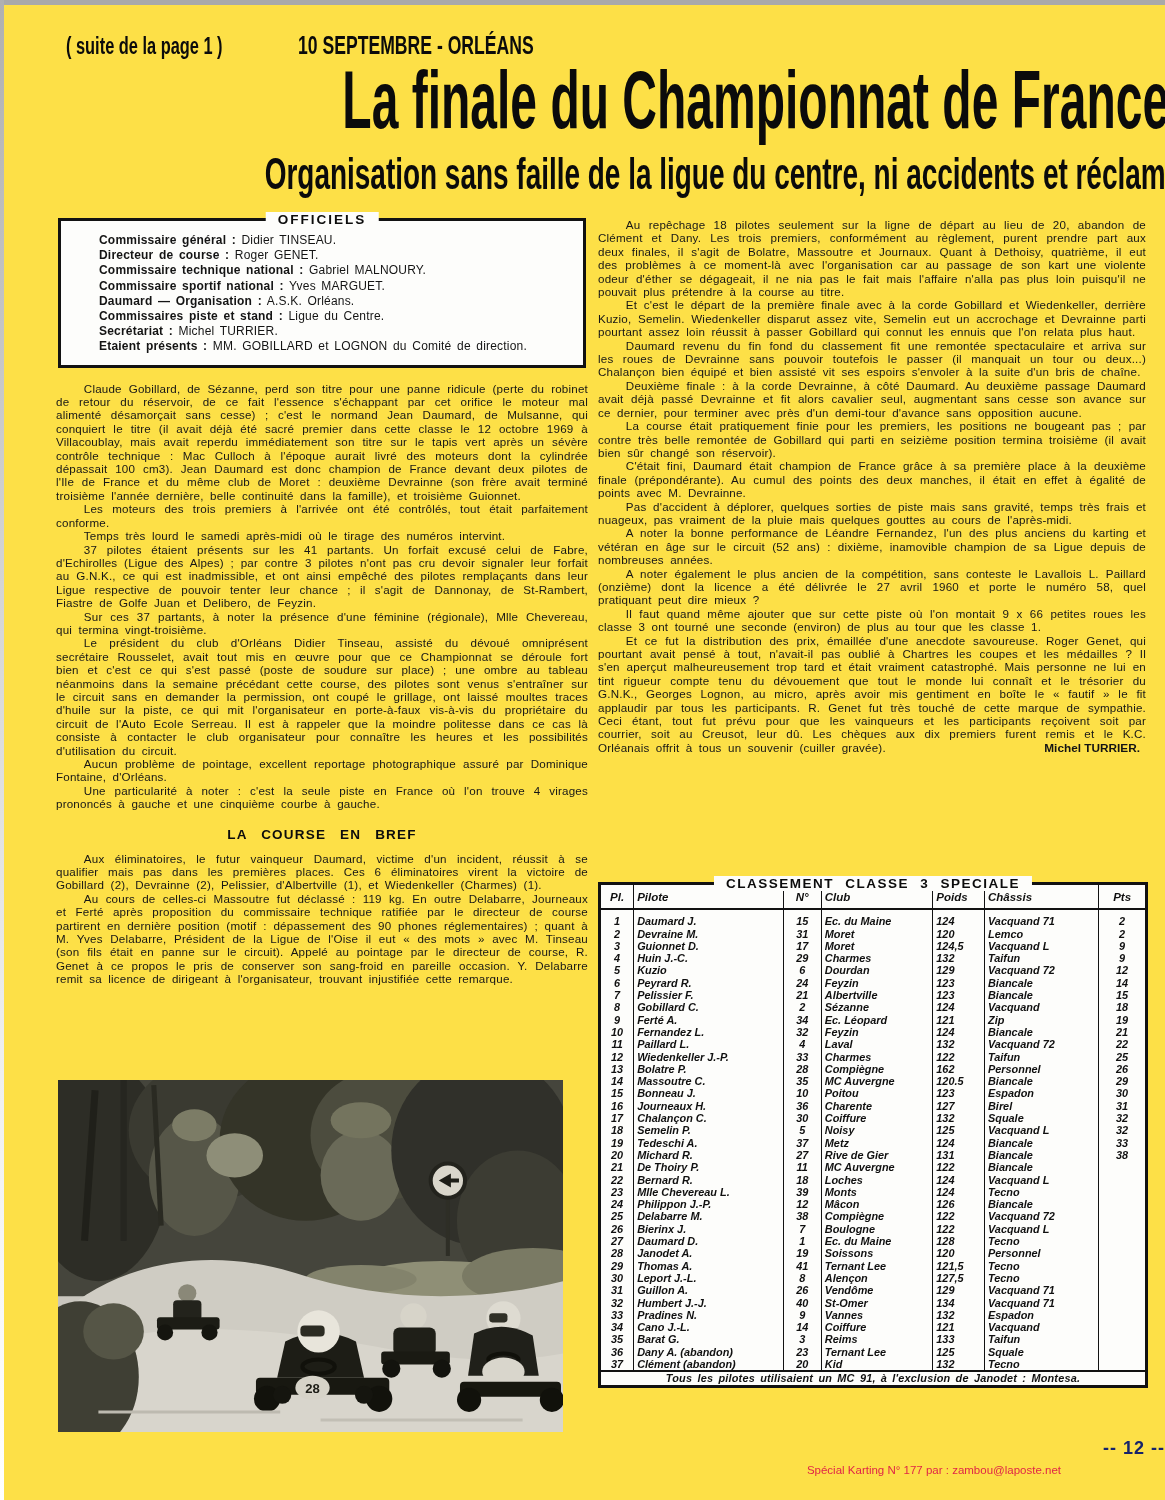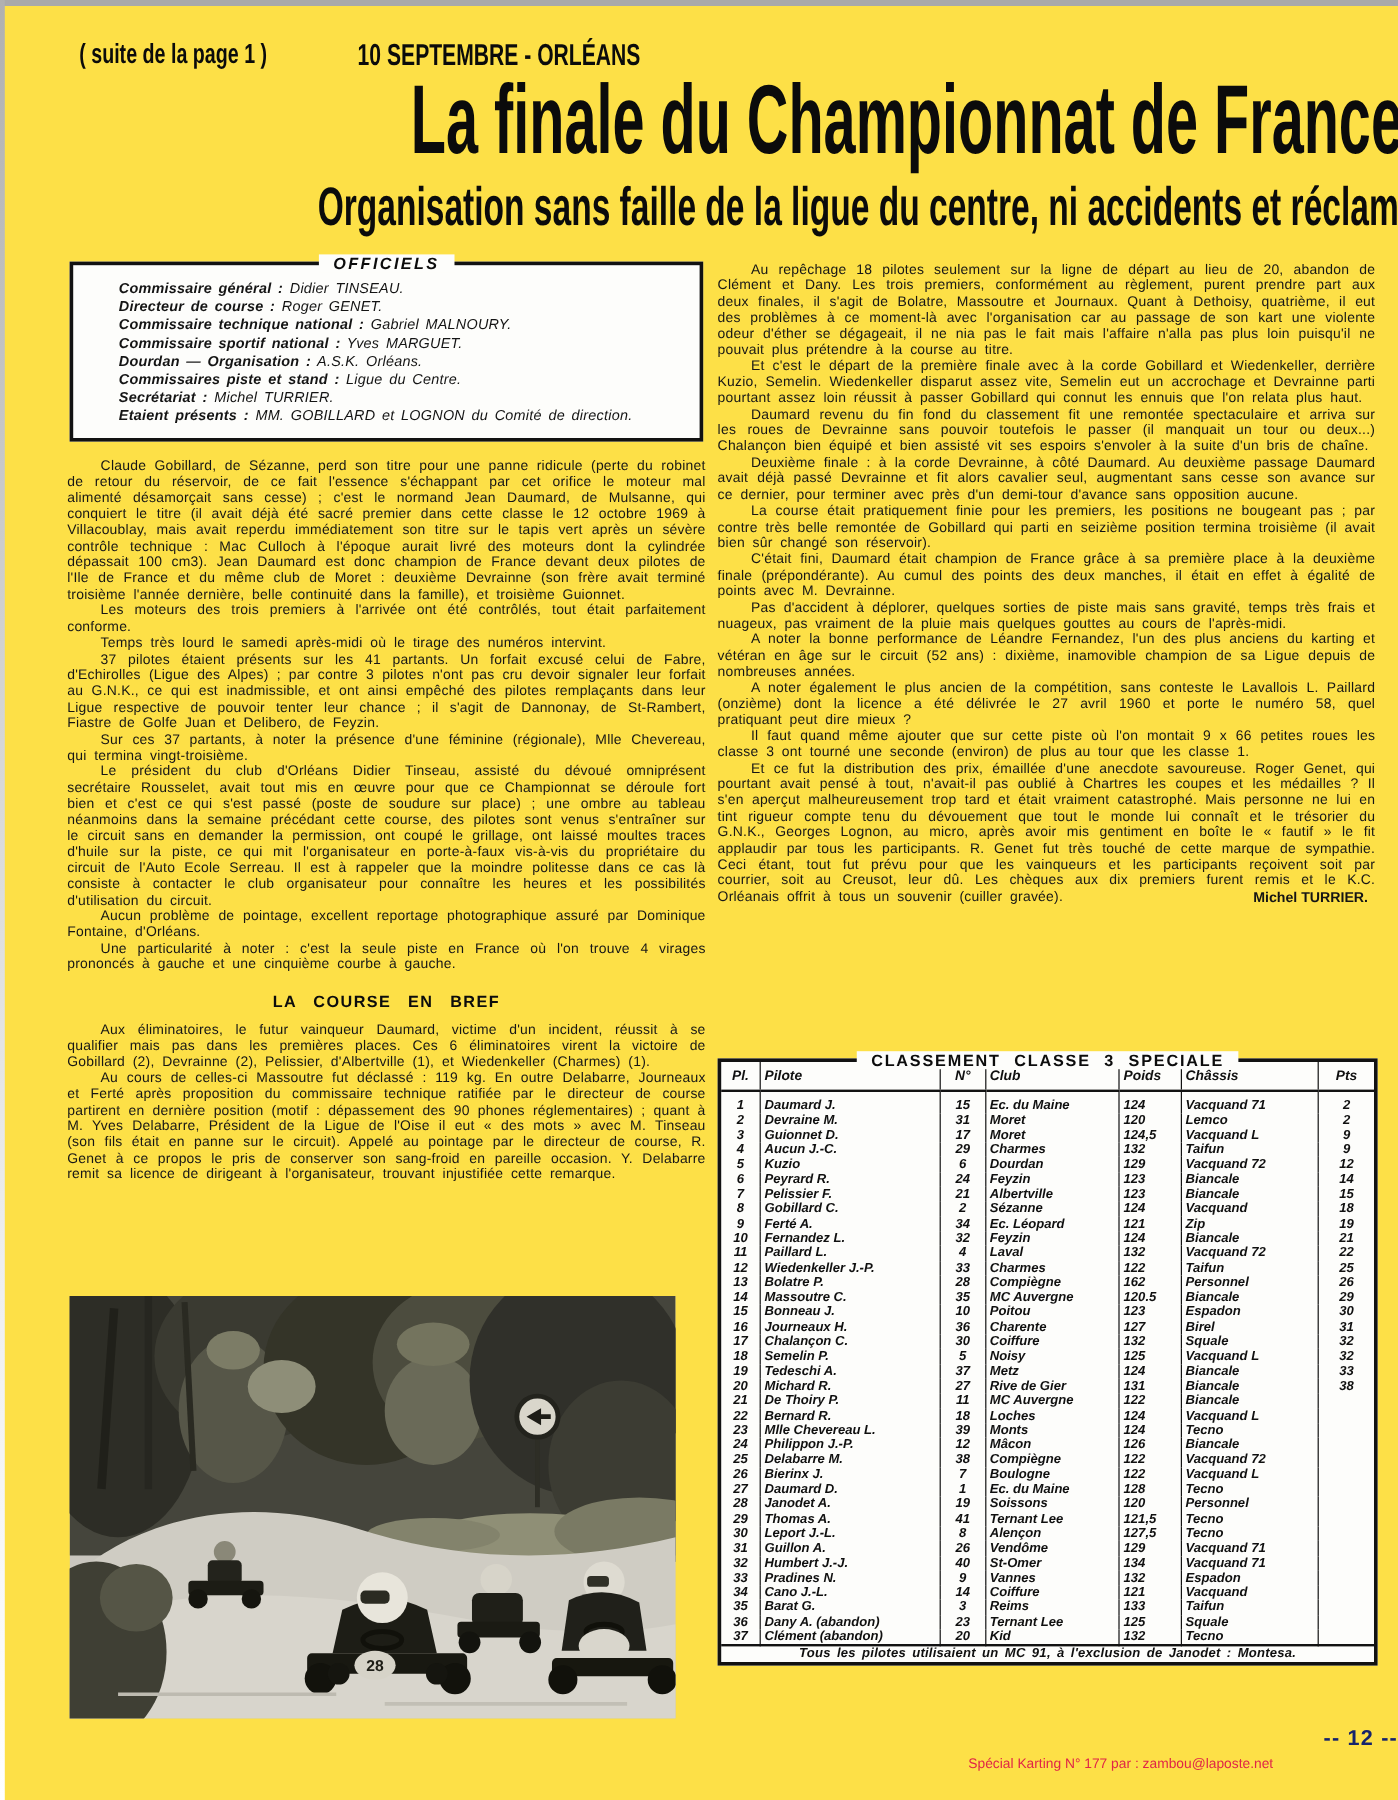--- a/index.html
+++ b/index.html
@@ -34,21 +34,21 @@
   }
   .paras { margin:0; }
 
   
   .box { position:relative; border:3px solid #121212; background:#fdfdfb; }
   .box-title {
     position:absolute; top:-9px; left:50%; transform:translateX(-50%);
     background:#fdfdfb; padding:0 12px; font-weight:700; font-size:13.5px;
     letter-spacing:2px; white-space:nowrap; color:#0c0c0c;
   }
-  .officials { margin:2px 2px 14px 2px; padding:12px 10px 10px 38px;font-style:italic; }
+  .officials { margin:2px 2px 14px 2px; padding:12px 10px 10px 38px; }
   .ofc-line { font-size:12px; line-height:15.2px; letter-spacing:0.2px; word-spacing:2px; }
   .ofc-label { font-weight:700; }
   .ofc-value { font-weight:400; }
 
   .section-heading {
     margin:16px 0 10px 0; text-align:center; font-size:13.5px; font-weight:700;
     letter-spacing:1.2px; word-spacing:9px; color:#0c0c0c;
   }
 
   
@@ -101,21 +101,21 @@
   <h2 class="subtitle"><span class="cond">Organisation sans faille de la ligue du centre, ni accidents et réclamations</span></h2>
 
   <div class="col-left">
     <div class="box officials">
       <div class="box-title">OFFICIELS</div>
       <div>
           <div class="ofc-line"><span class="ofc-label">Commissaire général :</span><span class="ofc-value"> Didier TINSEAU.</span></div>
           <div class="ofc-line"><span class="ofc-label">Directeur de course :</span><span class="ofc-value"> Roger GENET.</span></div>
           <div class="ofc-line"><span class="ofc-label">Commissaire technique national :</span><span class="ofc-value"> Gabriel MALNOURY.</span></div>
           <div class="ofc-line"><span class="ofc-label">Commissaire sportif national :</span><span class="ofc-value"> Yves MARGUET.</span></div>
-          <div class="ofc-line"><span class="ofc-label">Dourdan — Organisation :</span><span class="ofc-value"> A.S.K. Orléans.</span></div>
+          <div class="ofc-line"><span class="ofc-label">Daumard — Organisation :</span><span class="ofc-value"> A.S.K. Orléans.</span></div>
           <div class="ofc-line"><span class="ofc-label">Commissaires piste et stand :</span><span class="ofc-value"> Ligue du Centre.</span></div>
           <div class="ofc-line"><span class="ofc-label">Secrétariat :</span><span class="ofc-value"> Michel TURRIER.</span></div>
           <div class="ofc-line"><span class="ofc-label">Etaient présents :</span><span class="ofc-value"> MM. GOBILLARD et LOGNON du Comité de direction.</span></div>
         </div>
     </div>
     <div class="paras">
         <p class="para">Claude Gobillard, de Sézanne, perd son titre pour une panne ridicule (perte du robinet de retour du réservoir, de ce fait l'essence s'échappant par cet orifice le moteur mal alimenté désamorçait sans cesse) ; c'est le normand Jean Daumard, de Mulsanne, qui conquiert le titre (il avait déjà été sacré premier dans cette classe le 12 octobre 1969 à Villacoublay, mais avait reperdu immédiatement son titre sur le tapis vert après un sévère contrôle technique : Mac Culloch à l'époque aurait livré des moteurs dont la cylindrée dépassait 100 cm3). Jean Daumard est donc champion de France devant deux pilotes de l'Ile de France et du même club de Moret : deuxième Devrainne (son frère avait terminé troisième l'année dernière, belle continuité dans la famille), et troisième Guionnet.</p>
         <p class="para">Les moteurs des trois premiers à l'arrivée ont été contrôlés, tout était parfaitement conforme.</p>
         <p class="para">Temps très lourd le samedi après-midi où le tirage des numéros intervint.</p>
         <p class="para">37 pilotes étaient présents sur les 41 partants. Un forfait excusé celui de Fabre, d'Echirolles (Ligue des Alpes) ; par contre 3 pilotes n'ont pas cru devoir signaler leur forfait au G.N.K., ce qui est inadmissible, et ont ainsi empêché des pilotes remplaçants dans leur Ligue respective de pouvoir tenter leur chance ; il s'agit de Dannonay, de St-Rambert, Fiastre de Golfe Juan et Delibero, de Feyzin.</p>
@@ -255,21 +255,21 @@
               <td class="c0">3</td>
               <td class="c1">Guionnet D.</td>
               <td class="c2">17</td>
               <td class="c3">Moret</td>
               <td class="c4">124,5</td>
               <td class="c5">Vacquand L</td>
               <td class="c6">9</td>
             </tr>
             <tr>
               <td class="c0">4</td>
-              <td class="c1">Aucun J.-C.</td>
+              <td class="c1">Huin J.-C.</td>
               <td class="c2">29</td>
               <td class="c3">Charmes</td>
               <td class="c4">132</td>
               <td class="c5">Taifun</td>
               <td class="c6">9</td>
             </tr>
             <tr>
               <td class="c0">5</td>
               <td class="c1">Kuzio</td>
               <td class="c2">6</td>

